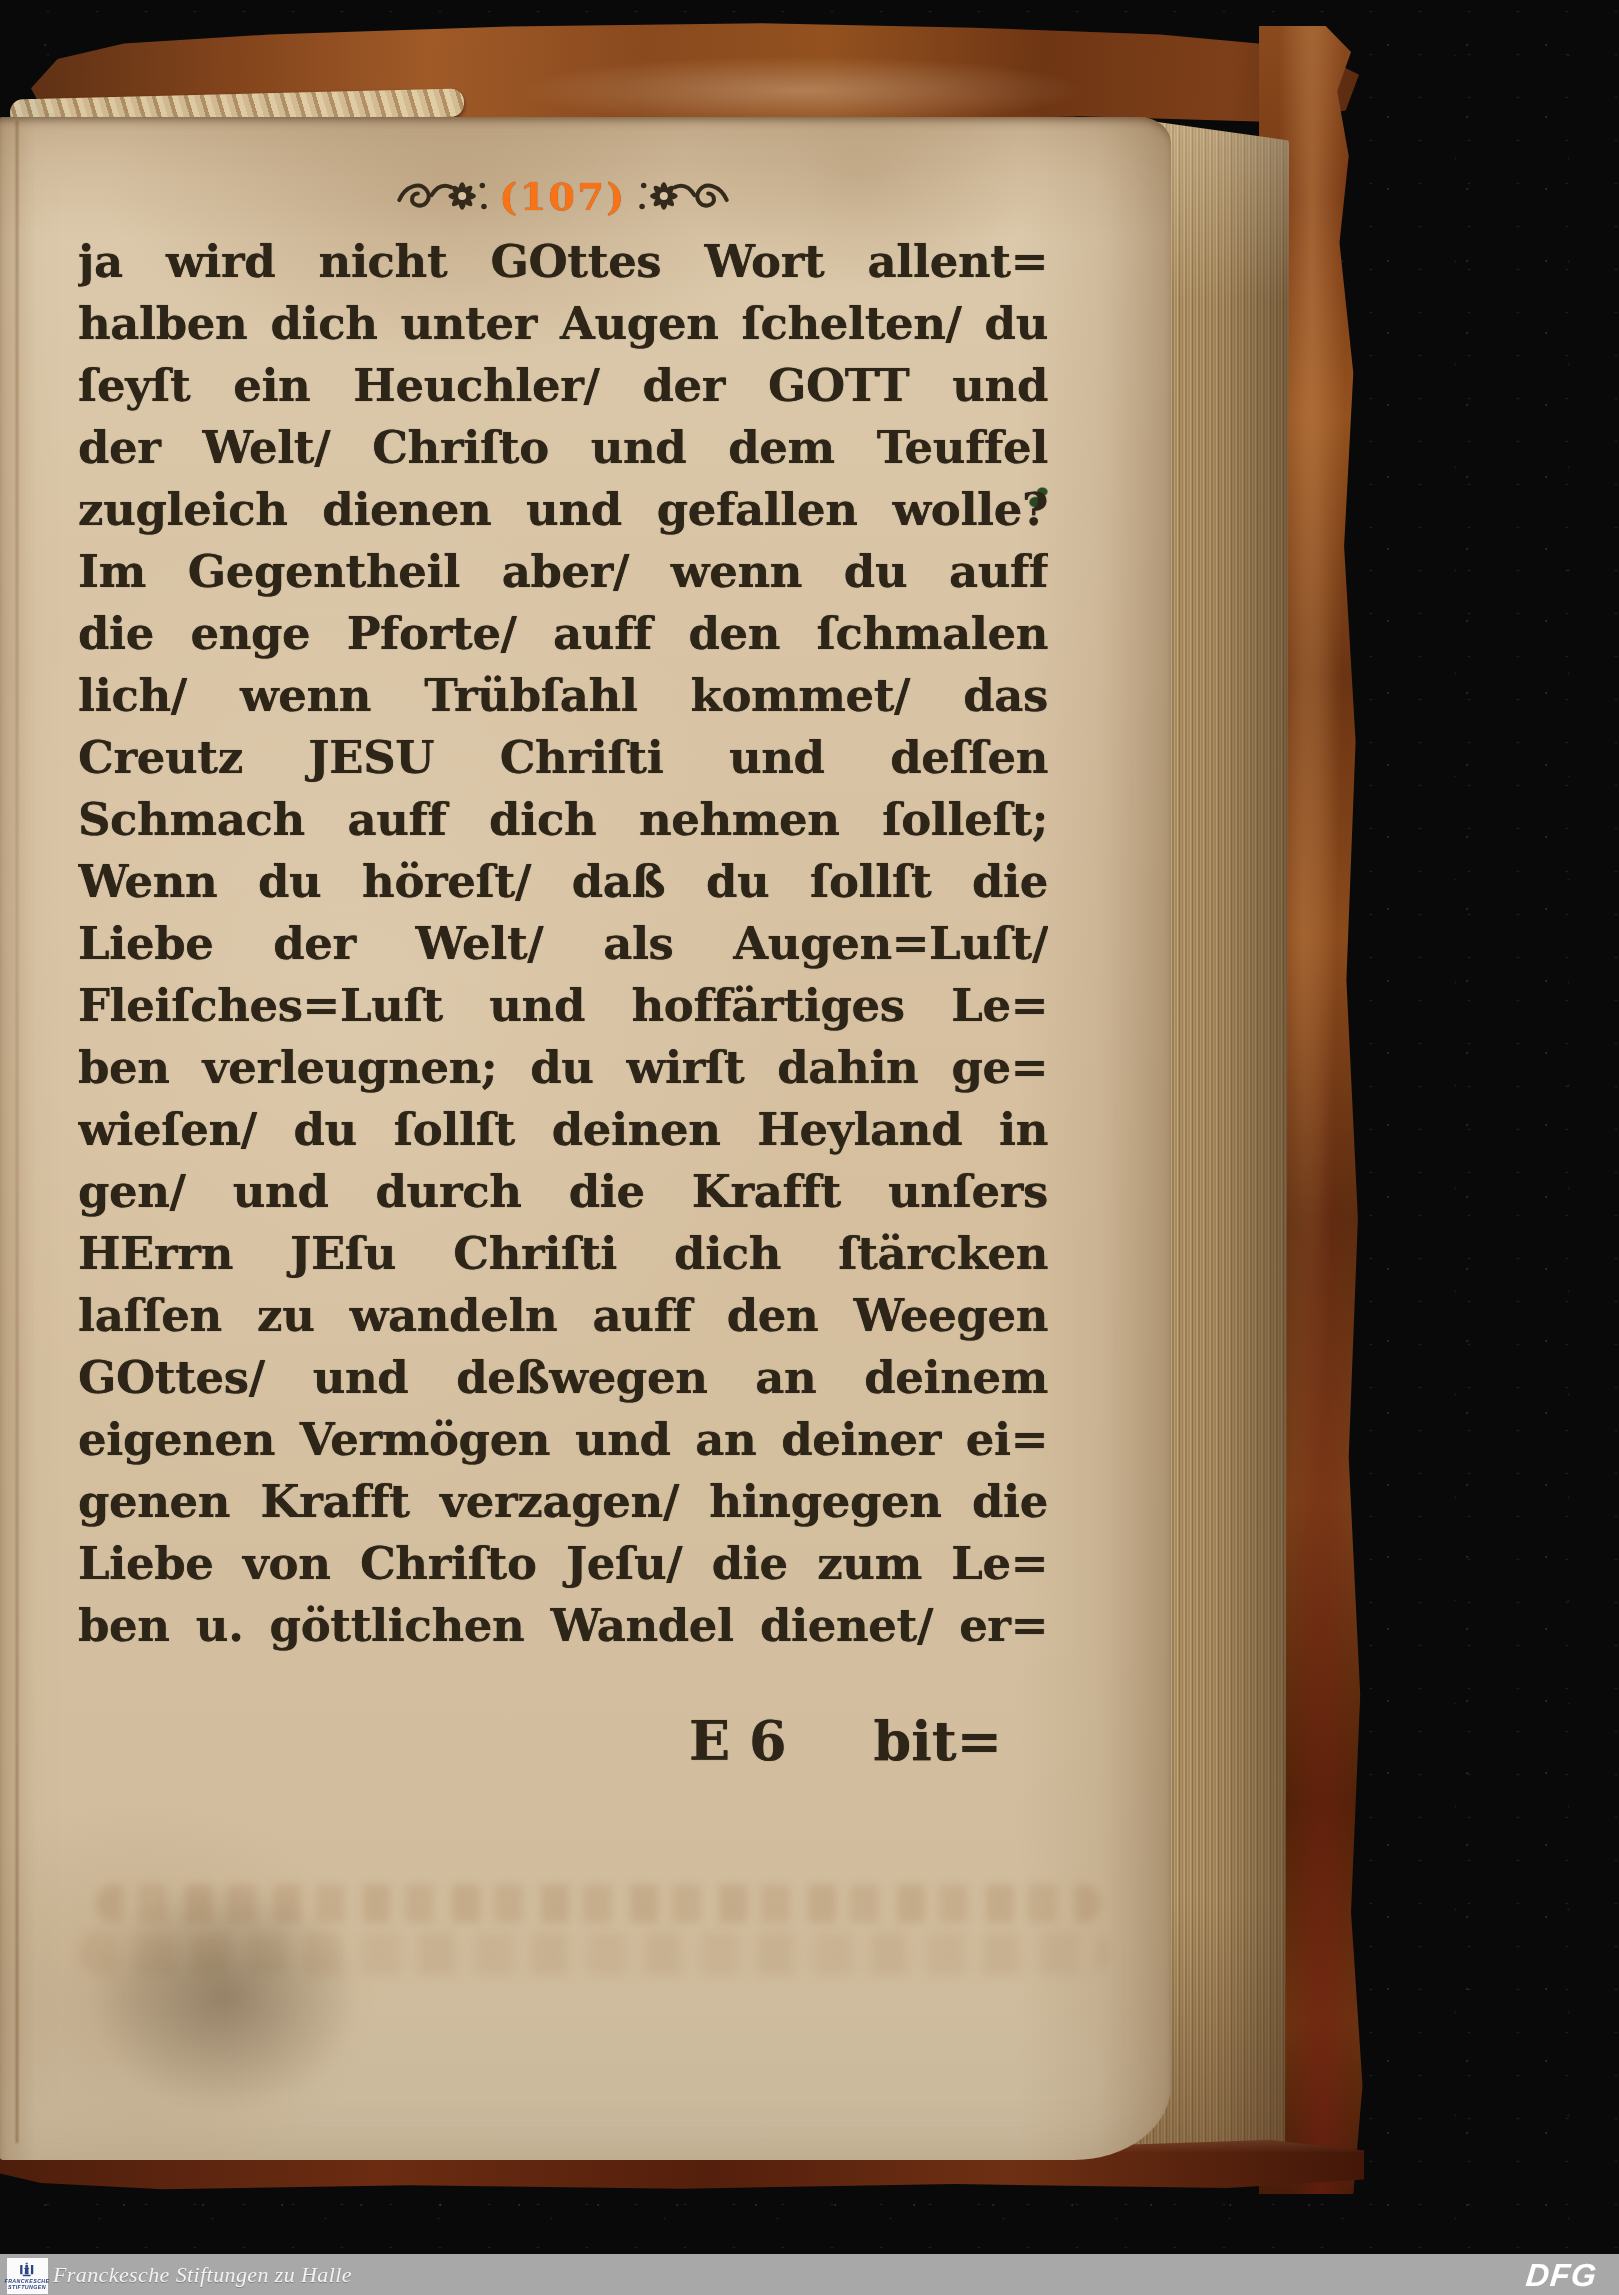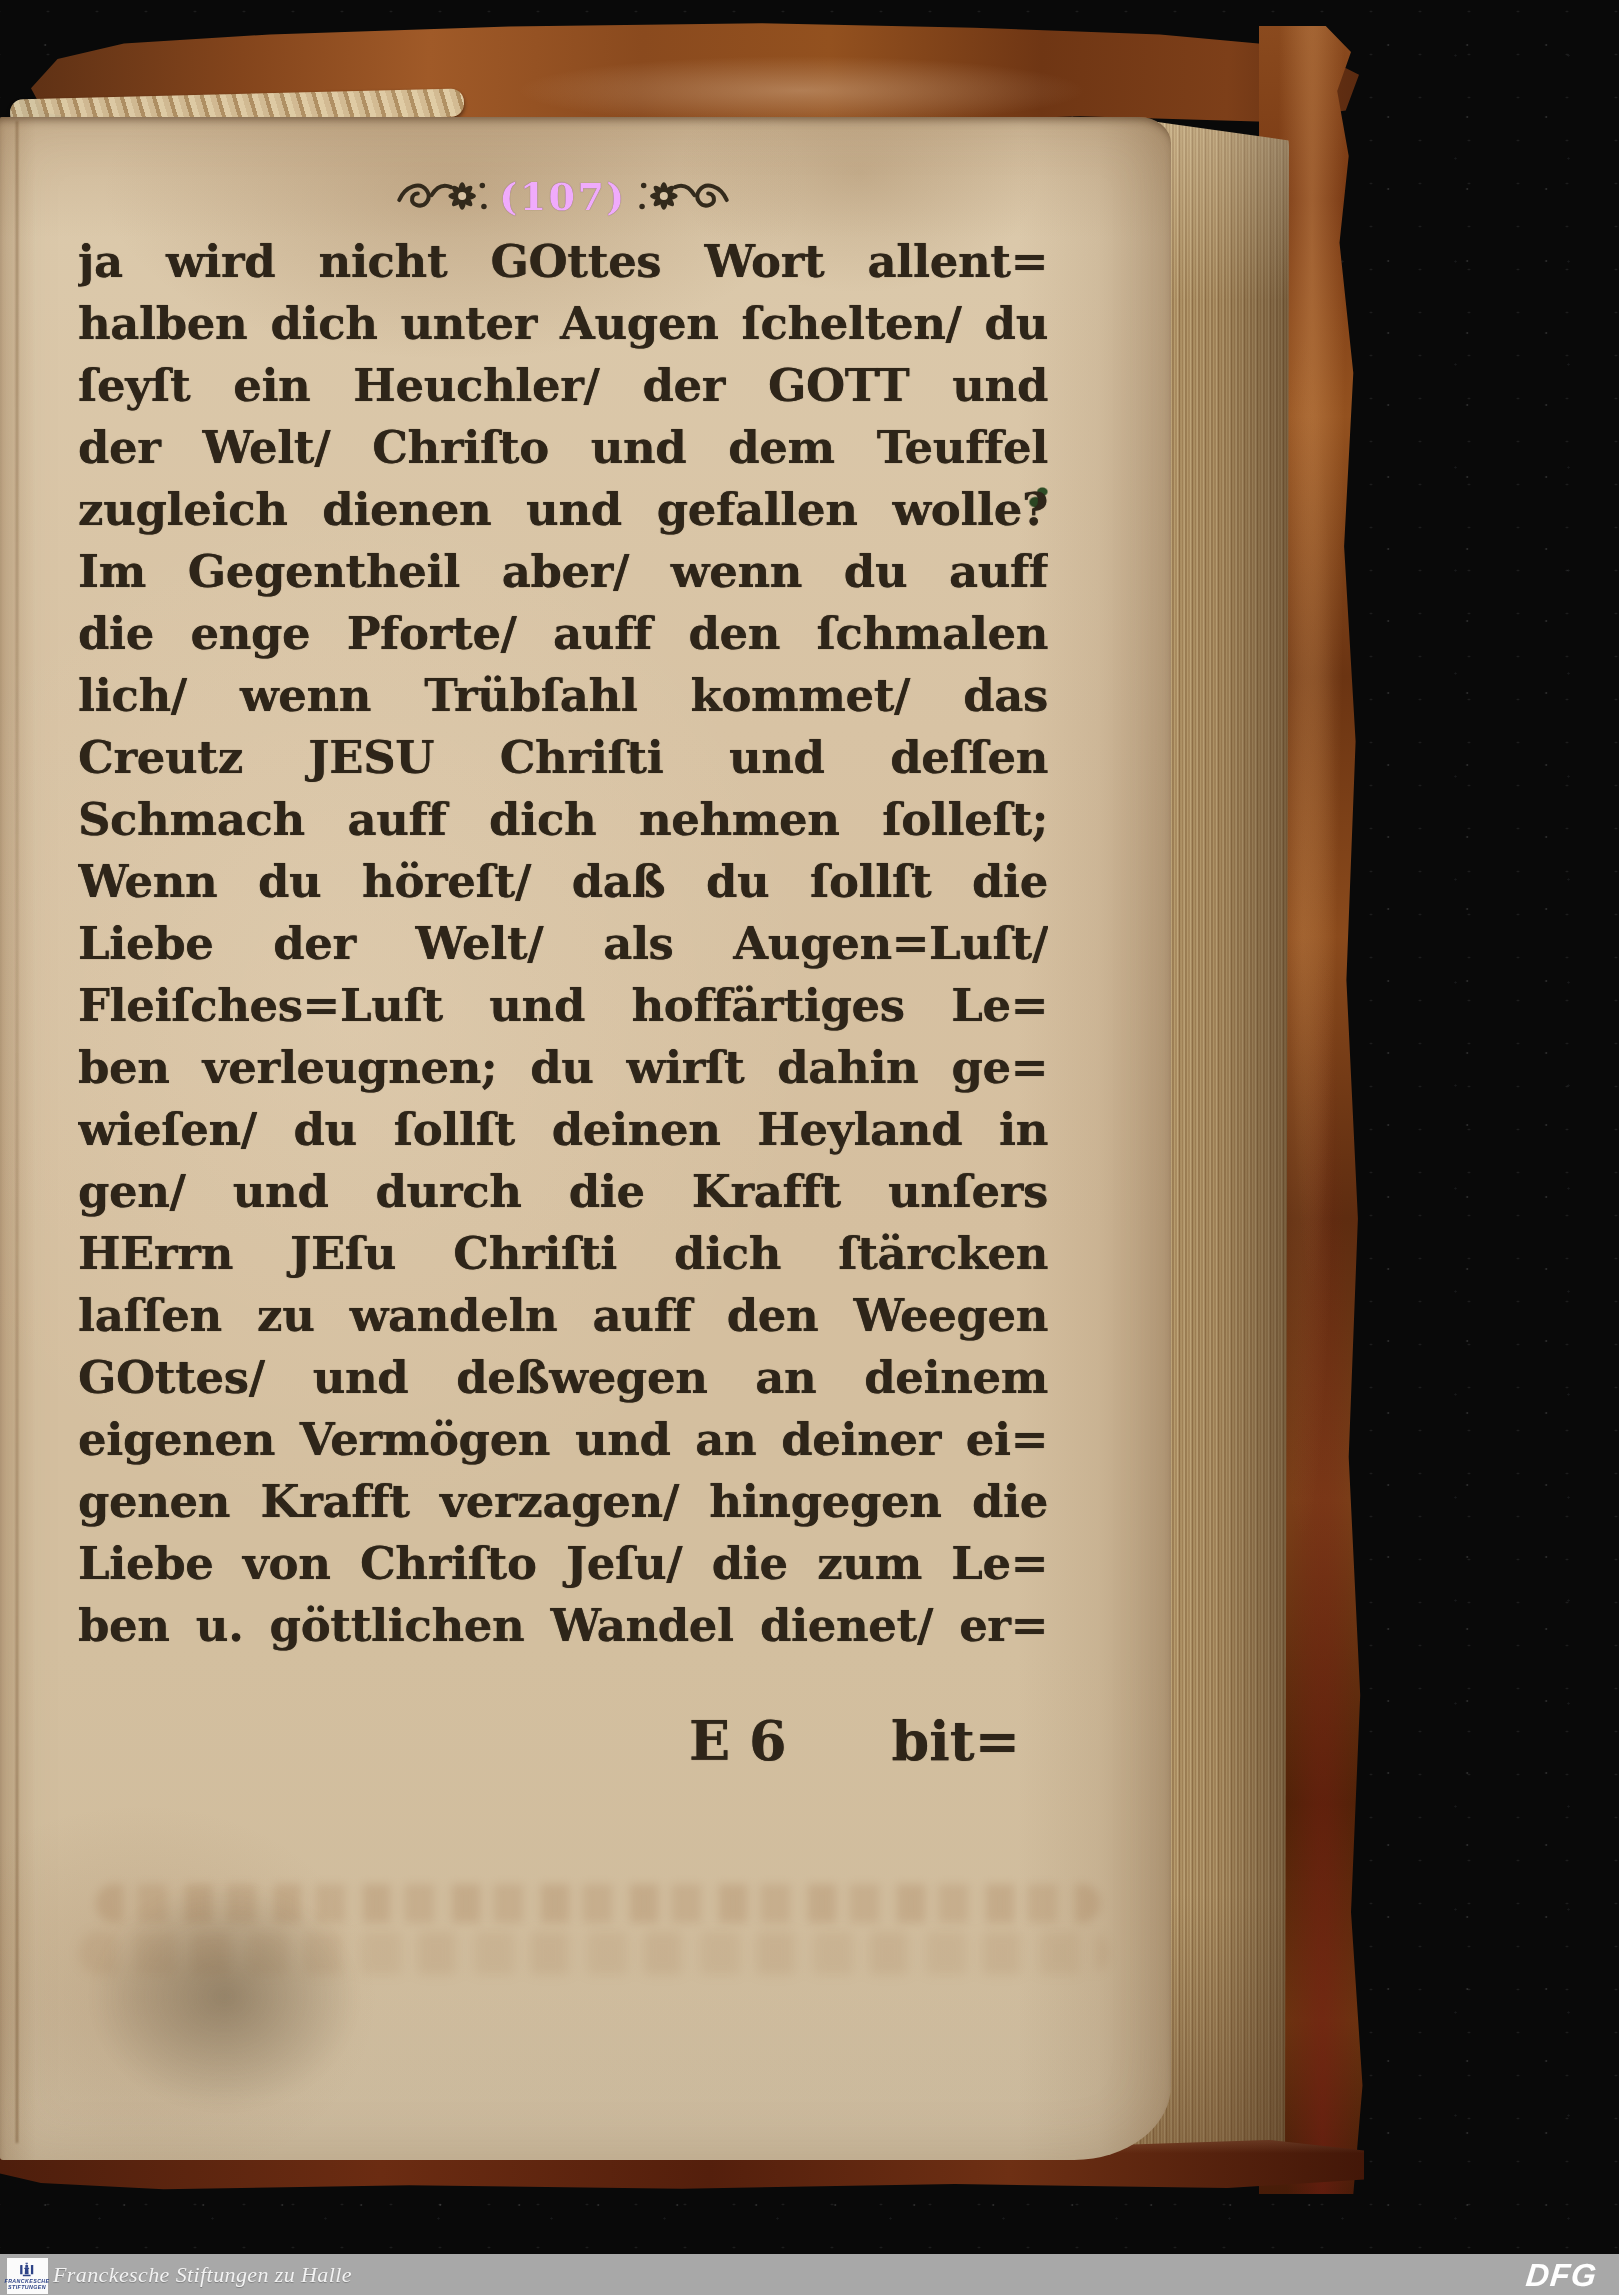--- a/index.html
+++ b/index.html
@@ -94,34 +94,34 @@
   }
 
   
   .text-block {
     position: absolute; left: 78px; top: 134px; width: 970px;
     color: #2e2519; font-family: "DejaVu Serif", serif; font-weight: 700;
   }
   .header-row {
     height: 97px; padding-top: 27.5px;
     display: flex; align-items: center; justify-content: center; gap: 9.7px;
-    color: #f0abfc;
+    color: #f97316;
   }
   .page-number { font-size: 38px; letter-spacing: 2.4px; text-shadow: 0 0 0.8px rgba(50,40,25,.7); }
   .ornament { width: 96px; height: 50px; }
   .ornament.mirror { transform: scaleX(-1); }
   .line {
     font-size: 45px; line-height: 62px; height: 62px;
     text-align: justify; text-align-last: justify; text-justify: inter-word;
     letter-spacing: -0.4px; word-spacing: 1.6px; overflow: hidden;
     text-shadow: 0 0 0.8px rgba(46,37,25,.85);
   }
   .sig-row { position: relative; height: 65px; margin-top: 52px; font-size: 54px; }
   .signature { position: absolute; left: 63%; text-shadow: 0 0 0.8px rgba(46,37,25,.8); }
-  .catchword { position: absolute; right: 28px; text-shadow: 0 0 0.8px rgba(46,37,25,.8); }
+  .catchword { position: absolute; right: 46px; text-shadow: 0 0 0.8px rgba(46,37,25,.8); }
 
   
   .ghost { position: absolute; pointer-events: none; }
   .ghost-line1 {
     left: 96px; top: 1767px; width: 1004px; height: 39px; border-radius: 18px;
     background: repeating-linear-gradient(90deg, rgba(155,110,70,.55) 0 27.5px,
       rgba(155,110,70,.05) 27.5px 42px, rgba(155,110,70,.45) 42px 71px, rgba(155,110,70,.04) 71px 89px);
     filter: blur(4.9px); opacity: .42;
   }
   .ghost-line2 {

